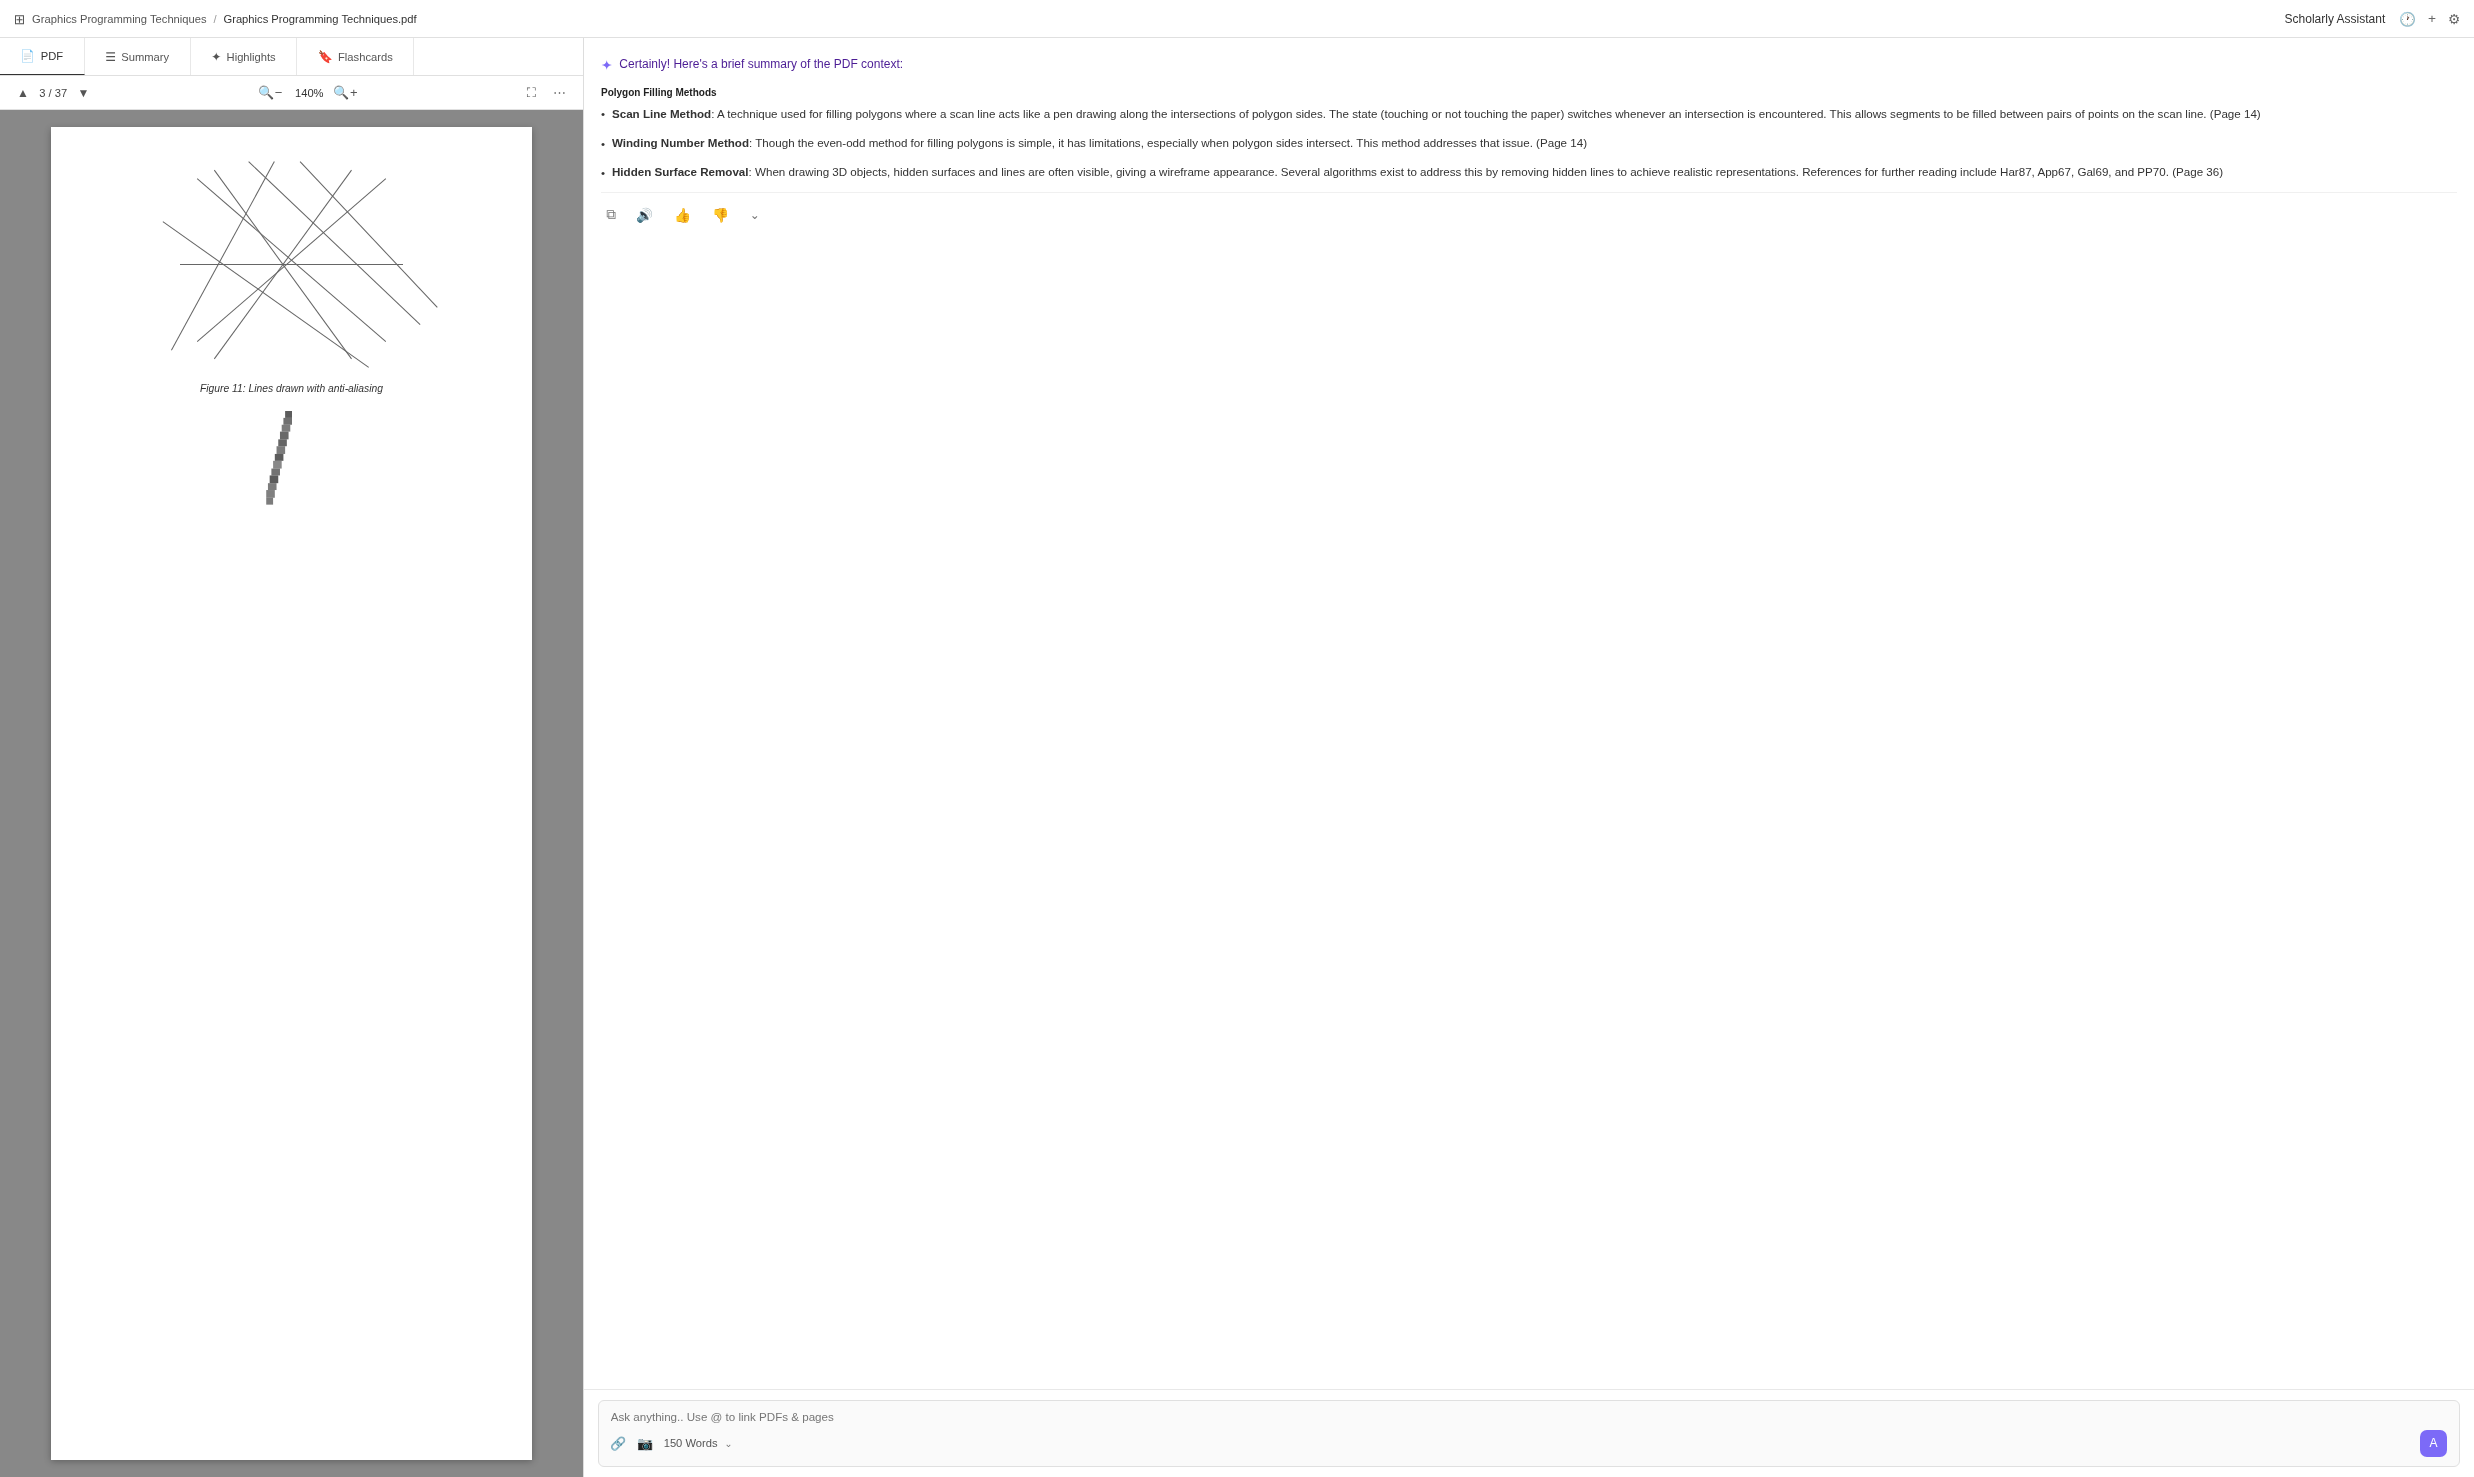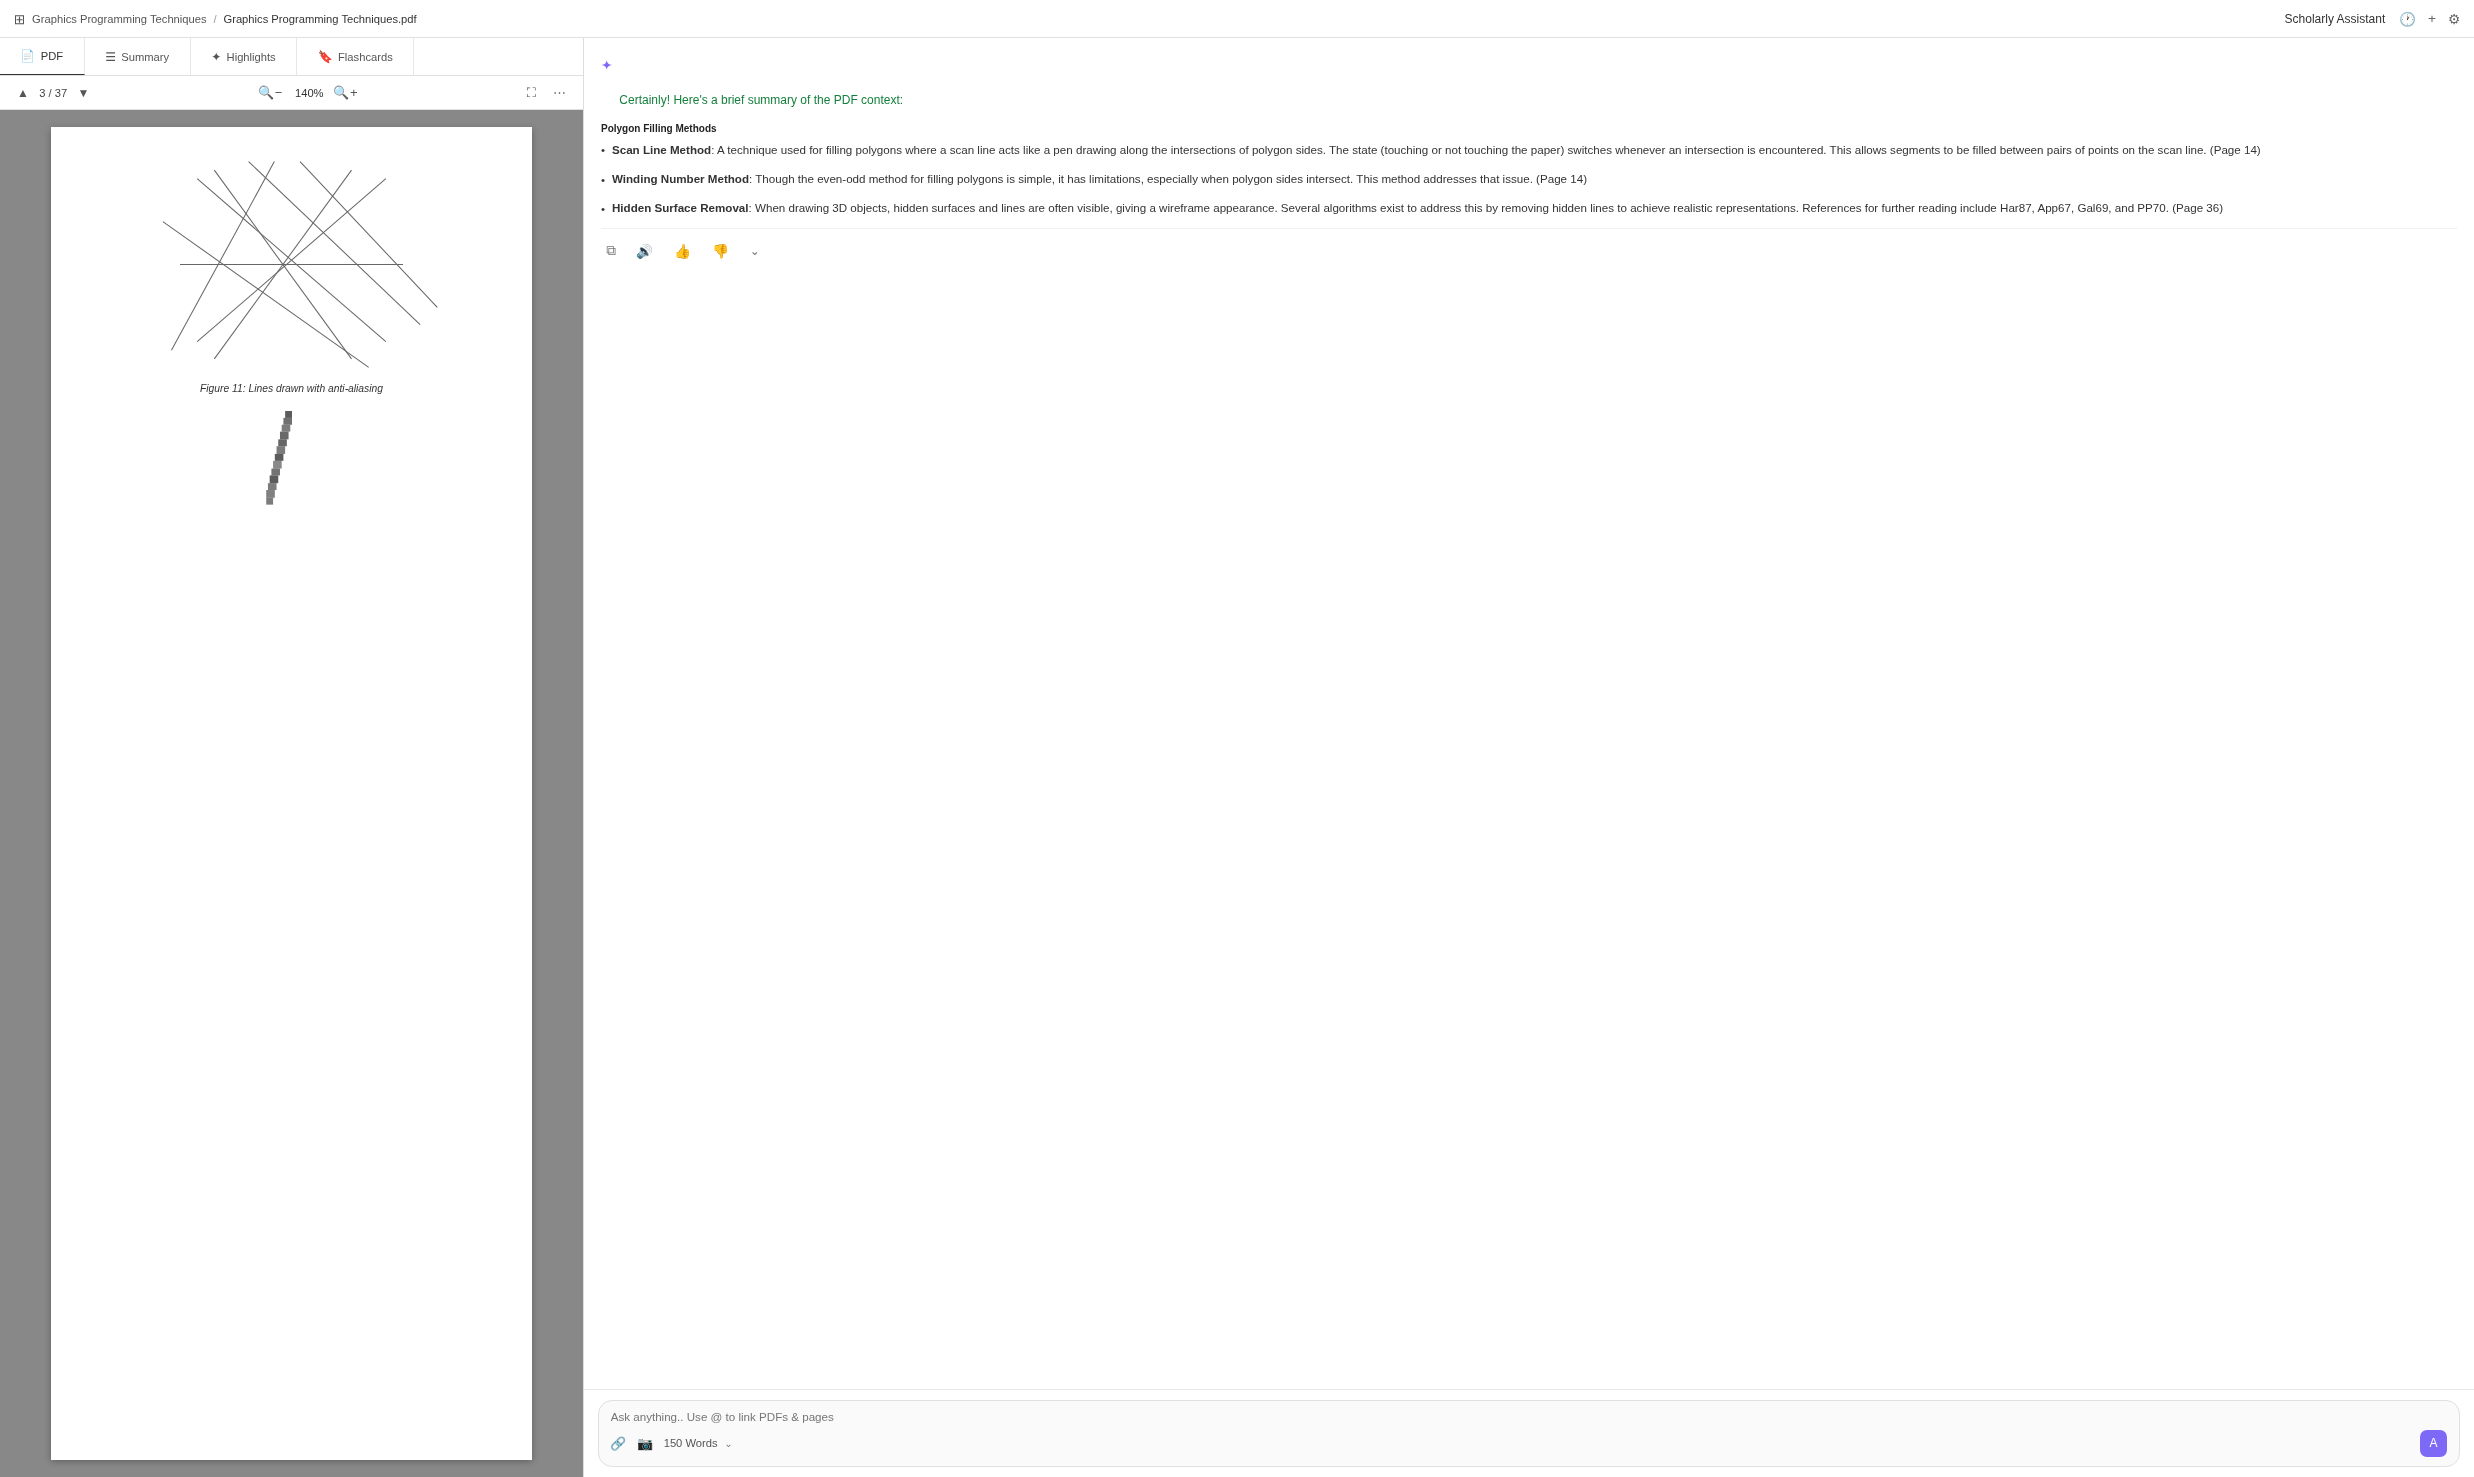--- a/index.html
+++ b/index.html
@@ -48,37 +48,37 @@
     .figure-caption { font-size: 10.3px; color: #333; margin-top: 6.9px; font-style: italic; }
 
     .pixelated-line { margin-top: 17px; display: flex; justify-content: center; }
 
     
     .assistant-panel { flex: 1; display: flex; flex-direction: column; background: #fff; }
 
     .assistant-content { flex: 1; overflow-y: auto; padding: 17px 17px 8.6px 17px; }
     .assistant-intro { display: flex; align-items: flex-start; gap: 6.9px; margin-bottom: 10.3px; }
     .assistant-sparkle { color: #7c6af7; font-size: 13.7px; margin-top: 1.7px; }
-    .assistant-intro-text { font-size: 12px; color: #15803d; line-height: 1.5; margin-top: 36px; }
+    .assistant-intro-text { font-size: 12px; color: #4c1d95; line-height: 1.5; }
 
     .section-heading { font-size: 10px; font-weight: 700; color: #222; margin: 13.7px 0 6.9px 0; }
     .bullet-list { list-style: none; padding: 0; margin: 0; }
     .bullet-list li { display: flex; align-items: flex-start; gap: 6.9px; margin-bottom: 10.3px; font-size: 11.6px; color: #333; line-height: 1.55; }
     .bullet-dot { color: #333; margin-top: 0.9px; flex-shrink: 0; }
     .bullet-text { flex: 1; }
     .term { font-weight: 700; }
 
     
     .action-bar { display: flex; gap: 10.3px; align-items: center; padding: 10.3px 0 6.9px 0; border-top: 0.9px solid #f0f0f0; margin-top: 3.4px; }
     .action-btn { background: none; border: none; cursor: pointer; color: #777; font-size: 13.7px; padding: 3.4px 5.2px; border-radius: 3.4px; }
     .expand-btn { color: #777; font-size: 12px; }
 
     
     .input-area { padding: 10.3px 13.7px; border-top: 0.9px solid #e8e8e8; background: #fff; }
-    .input-box { border: 0.9px solid #e0e0e0; border-radius: 14px; padding: 8.6px 12px; background: #fafafa; }
+    .input-box { border: 0.9px solid #e0e0e0; border-radius: 6px; padding: 8.6px 12px; background: #fafafa; }
     .input-field { width: 100%; background: none; border: none; outline: none; font-size: 11.6px; color: #999; font-family: inherit; margin-bottom: 6.9px; }
     .input-toolbar { display: flex; align-items: center; justify-content: space-between; }
     .input-toolbar-left { display: flex; align-items: center; gap: 10.3px; }
     .input-icon { color: #777; font-size: 13px; cursor: pointer; }
     .word-count-btn { display: flex; align-items: center; gap: 7px; background: none; border: none; cursor: pointer; color: #555; font-size: 11.2px; }
     .word-count-chevron { font-size: 9.5px; color: #777; }
     .send-btn { background: #7c6af7; color: #fff; border: none; border-radius: 6.9px; width: 27.5px; height: 27.5px; cursor: pointer; font-size: 12px; display: flex; align-items: center; justify-content: center; }
 
     .help-text { font-size: 10.3px; color: #888; padding: 6.9px 13.7px 6.9px 13.7px; text-align: center; }
     .help-text a { color: #4a90d9; text-decoration: none; }

